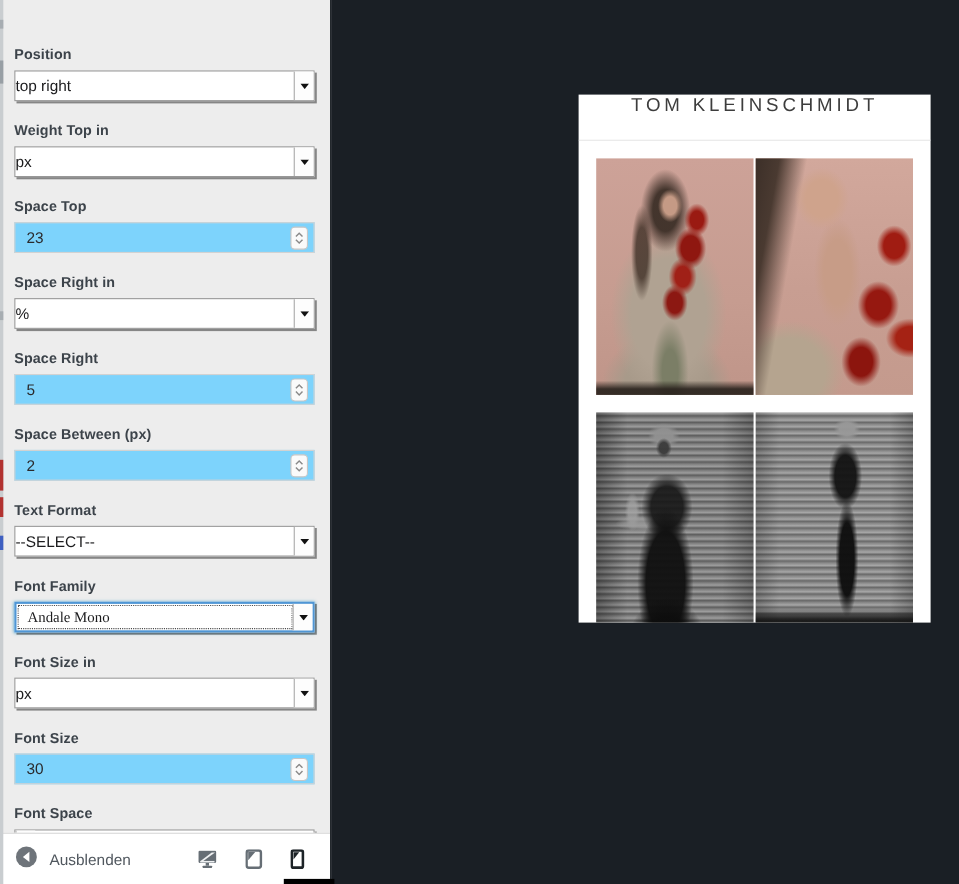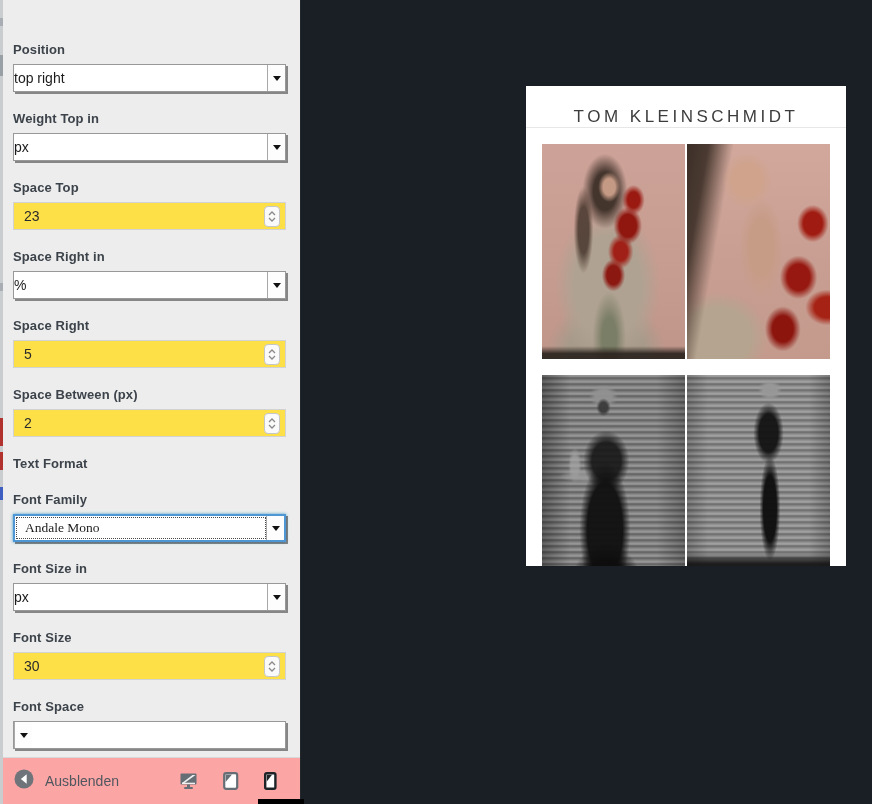--- a/index.html
+++ b/index.html
@@ -39,48 +39,48 @@
   .select.focused{
     border:2px solid #4f96d5;
     box-shadow:2px 2px 0 rgba(50,50,50,.55), 0 0 3px rgba(30,140,190,.8);
   }
   .select.focused .sel-val{
     margin:1px 0 1px 1px;border:1px dotted #4a4a4a;padding-left:8px;
   }
   .mono{font-family:Liberation Serif, serif;font-size:13.5px;}
   
   .numfield{
-    height:28px;background:#fde047;border:1px solid #d2d2d2;box-sizing:border-box;
+    height:28px;background:#7dd3fc;border:1px solid #d2d2d2;box-sizing:border-box;
     display:flex;align-items:center;padding:0 5px 0 10px;
   }
   .num-val{font-size:14px;color:#2a2a2c;flex:1;}
   .stepper{
     width:14px;height:19px;border:1px solid #c6c6c6;border-radius:4px;background:#fafafa;
     display:flex;flex-direction:column;align-items:center;justify-content:center;gap:1px;
   }
   .stepper svg{display:block;}
   
   .sb-footer{
     position:absolute;left:0;right:0;bottom:0;height:47px;
     border-top:1px solid #d8d8d8;display:flex;align-items:center;
-    padding:0 14px;box-sizing:border-box;background:#fca5a5;
+    padding:0 14px;box-sizing:border-box;background:#ffffff;
   }
   .collapse{display:flex;align-items:center;cursor:pointer;}
   .collapse-label{margin-left:11px;font-size:14px;color:#50575e;}
   .devices{margin-left:auto;display:flex;align-items:center;gap:25px;padding-right:9px;}
   .device{display:flex;align-items:center;justify-content:center;cursor:pointer;}
   .bottom-black-bar{position:absolute;left:258px;top:799px;width:46px;height:5px;background:#000;z-index:7;}
   
   .phone{
     position:absolute;left:526px;top:86px;width:320px;height:480px;
     background:#fff;overflow:hidden;
   }
   .site-header{
     height:41px;border-bottom:1px solid #e7e7e7;position:relative;
-    display:flex;align-items:flex-end;justify-content:center;
+    display:flex;align-items:flex-start;justify-content:center;
   }
   .site-title{
     font-size:17px;font-weight:300;color:#3d3d3d;letter-spacing:3.5px;
     white-space:nowrap;cursor:pointer;
   }
   .hamburger{position:absolute;right:9px;top:11px;width:27px;cursor:pointer;}
   .hamburger .bar{height:3px;background:#141414;margin-bottom:4px;}
   .hamburger .bar:last-child{margin-bottom:0;}
   .gallery{padding:16px;}
   .pair{display:flex;gap:2px;margin-bottom:16px;}
@@ -210,20 +210,28 @@
             </svg>
             <svg width="8" height="5">
               <polyline points="1,1 4,4 7,1" fill="none" stroke="#8a8a8a" stroke-width="1.3"></polyline>
             </svg>
           </span>
       </div>
     </div>
 
     <div class="group">
       <span class="ctl-label">Text Format</span>
+      <div class="select">
+        <span class="sel-val">--SELECT--</span>
+        <span class="sel-btn">
+            <svg width="8" height="5">
+              <polygon points="0,0 8,0 4,5" fill="#111"></polygon>
+            </svg>
+          </span>
+      </div>
     </div>
 
     <div class="group">
       <span class="ctl-label">Font Family</span>
       <div class="select focused">
         <span class="sel-val mono">Andale Mono</span>
         <span class="sel-btn">
             <svg width="8" height="5">
               <polygon points="0,0 8,0 4,5" fill="#111"></polygon>
             </svg>

